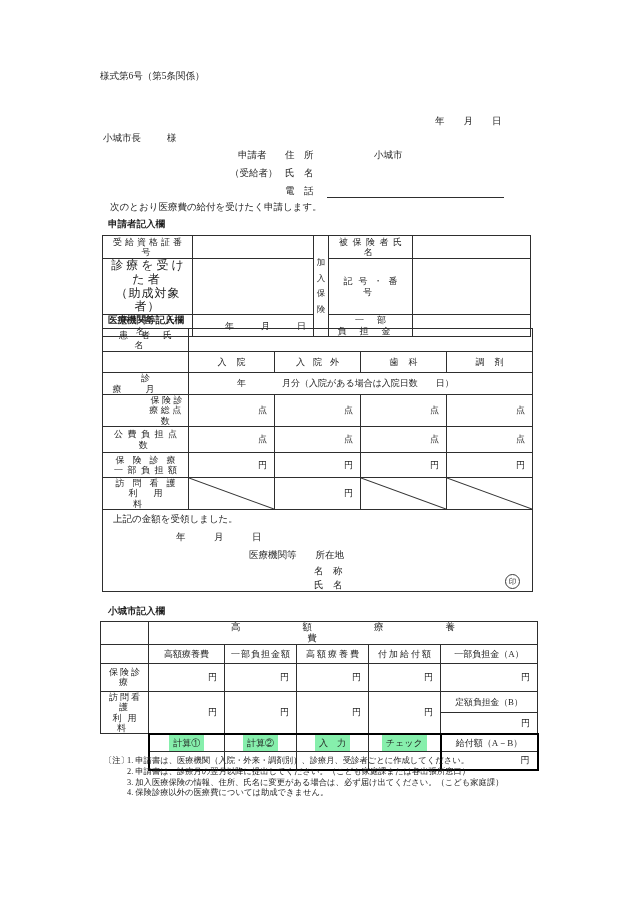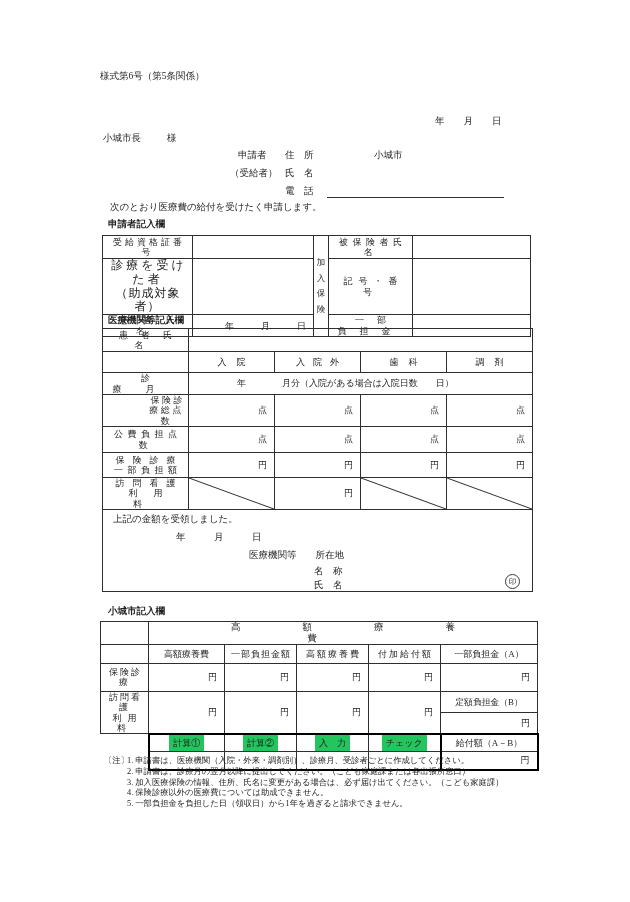--- a/index.html
+++ b/index.html
@@ -24,21 +24,21 @@
   .j24{letter-spacing:24px;text-indent:24px;} .j62{letter-spacing:62px;text-indent:62px;}
   .small{font-size:12px;}
   .vert{padding:0 1px;}
   .vert div{font-size:8.5px;line-height:15.5px;word-break:break-all;text-align:center;}
   .diag{padding:0;position:relative;}
   .diag svg{position:absolute;left:0;top:0;width:100%;height:100%;display:block;}
   .receipt{position:relative;padding:0;text-align:left;}
   .receipt .abs{font-size:9.5px;}
   .seal{position:absolute;left:402px;top:64px;width:13px;height:13px;border:1px solid #3a3a3a;
         border-radius:50%;font-size:7.5px;line-height:13px;text-align:center;color:#2a2a2a;}
-  .hl{background:#22c55e;padding:17px 4px;}
+  .hl{background:#86efac;padding:17px 4px;}
   .noborder{border:none;background:#fff;}
   .bt2{border-top:2px solid #000;} .bb2{border-bottom:2px solid #000;}
   .bl2{border-left:2px solid #000;} .br2{border-right:2px solid #000;}
   .phone-line{position:absolute;border-bottom:1px solid #2e2e2e;}
   .notes{position:absolute;left:104px;top:756px;width:460px;font-size:8.3px;line-height:10.8px;color:#242424;}
   .note-row{display:flex;}
   .note-prefix{width:23px;flex:0 0 23px;}
   .note-indent{margin-left:23px;}
 </style>
 </head>
@@ -249,16 +249,15 @@
     </table>
 
   <div class="notes">
     <div class="note-row">
       <span class="note-prefix">〔注〕</span>
       <span>1. 申請書は、医療機関（入院・外来・調剤別）、診療月、受診者ごとに作成してください。</span>
     </div>
     <div class="note-indent">2. 申請書は、診療月の翌月以降に提出してください。（こども家庭課または各出張所窓口）</div>
     <div class="note-indent">3. 加入医療保険の情報、住所、氏名に変更がある場合は、必ず届け出てください。（こども家庭課）</div>
     <div class="note-indent">4. 保険診療以外の医療費については助成できません。</div>
-    <div class="note-indent">5. 一部負担金を負担した日（領収日）から1年を過ぎると請求できません。</div>
   </div>
 
 </div>
 
 </body></html>

